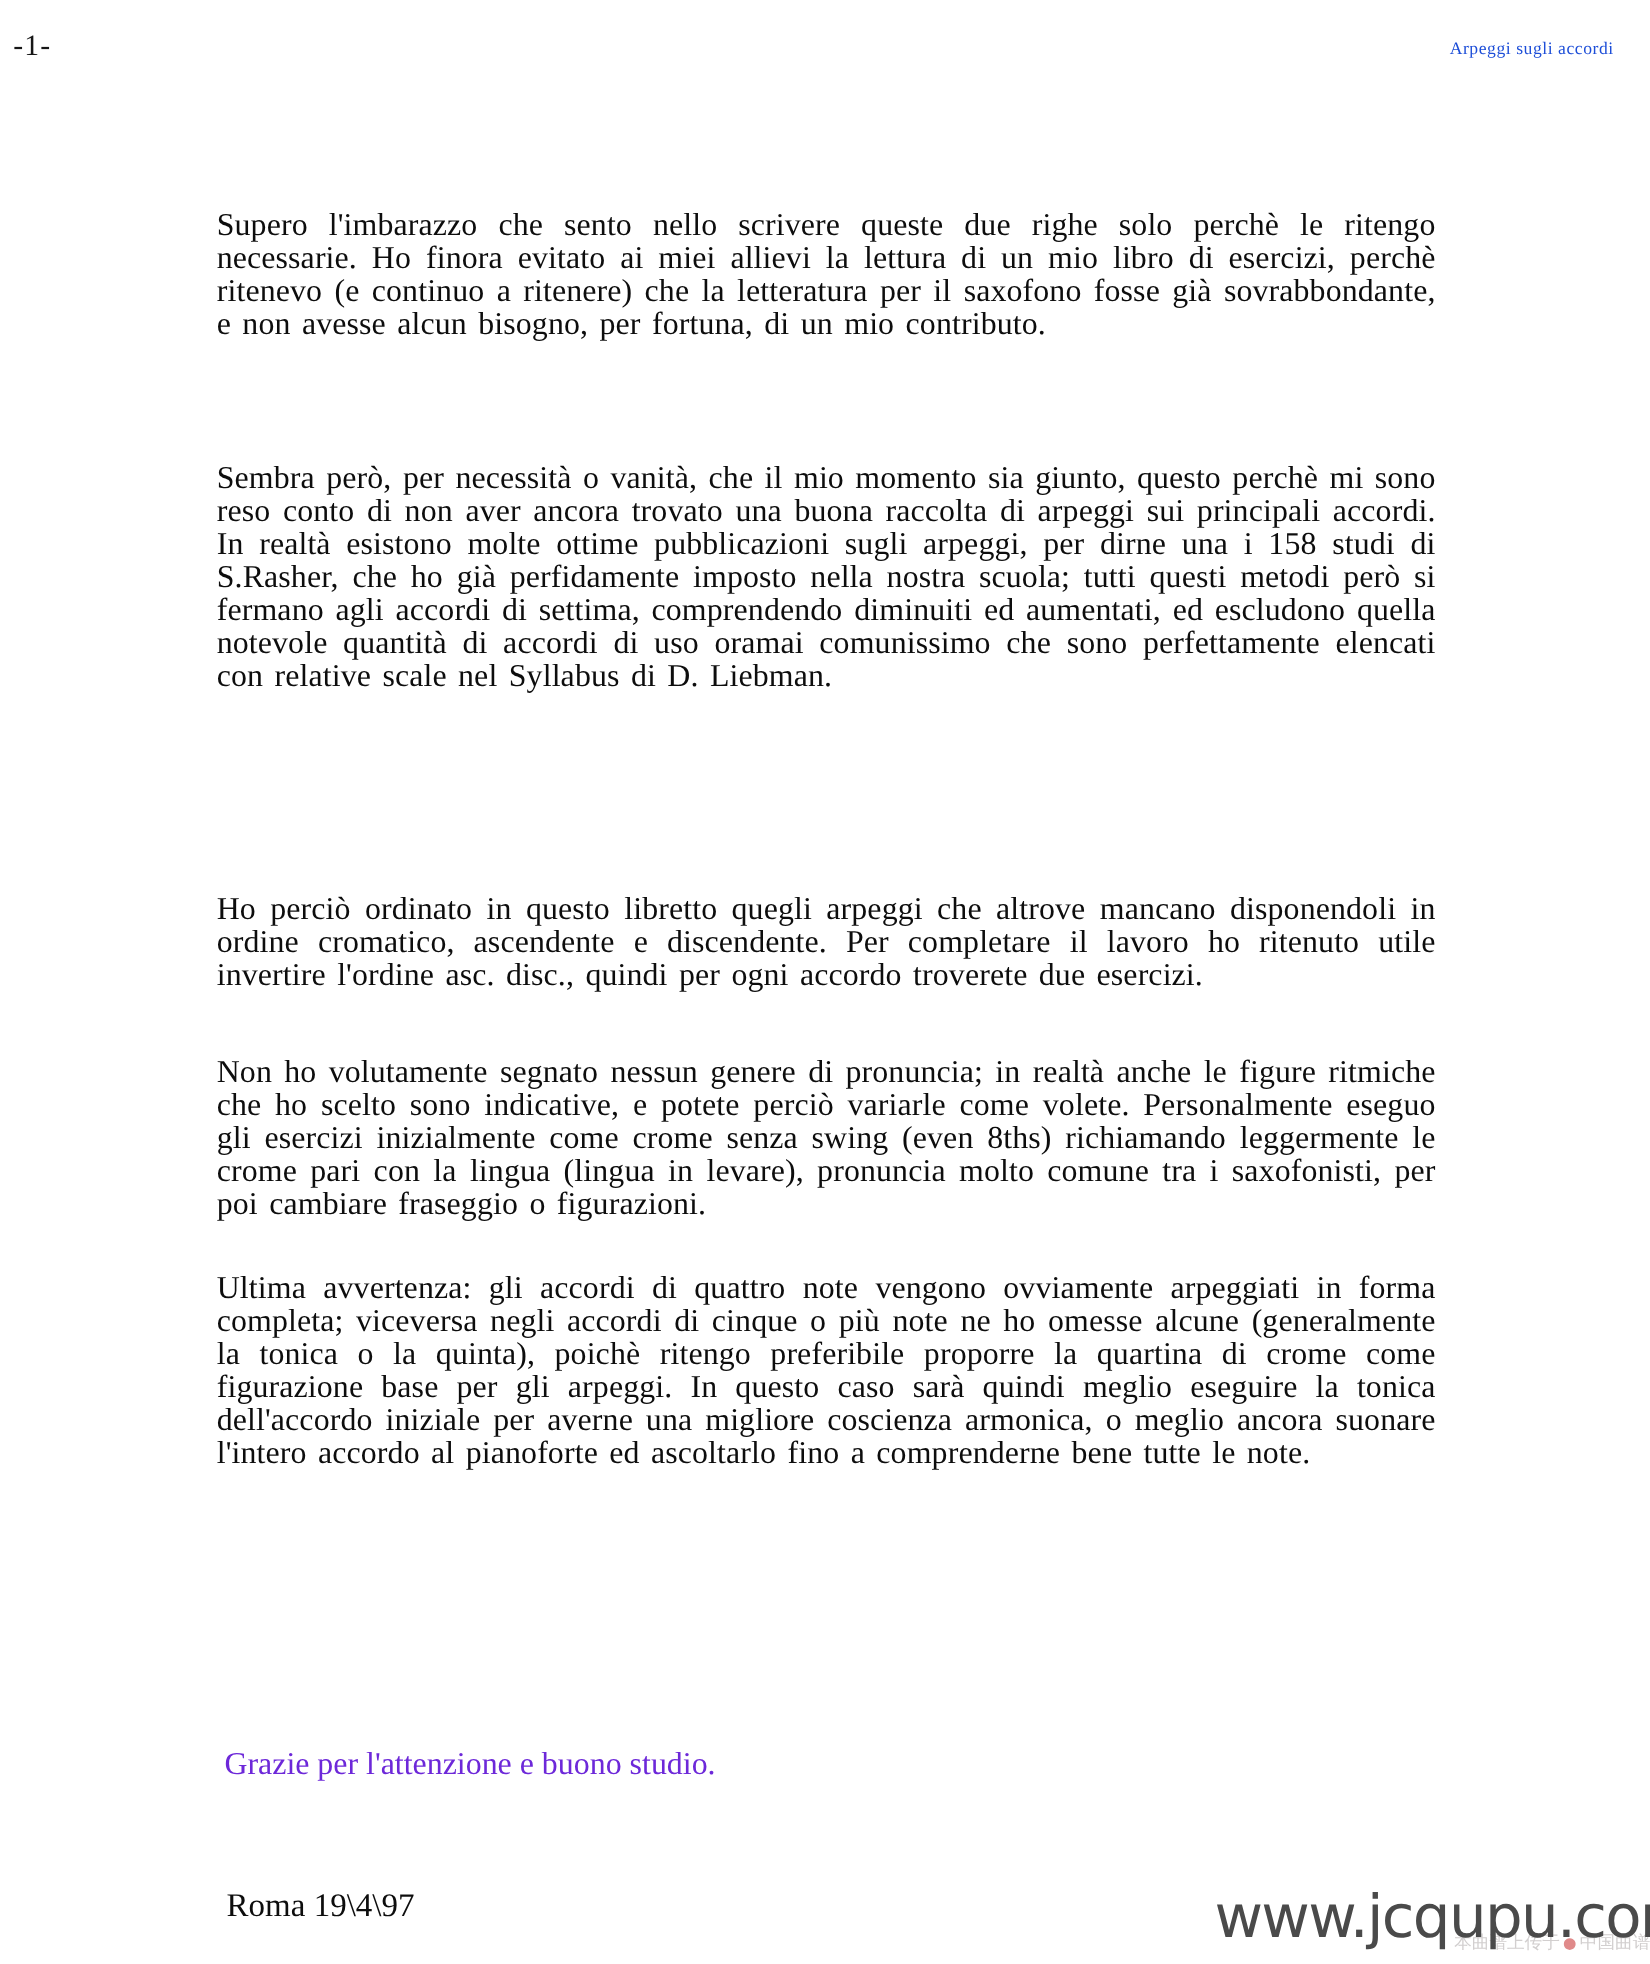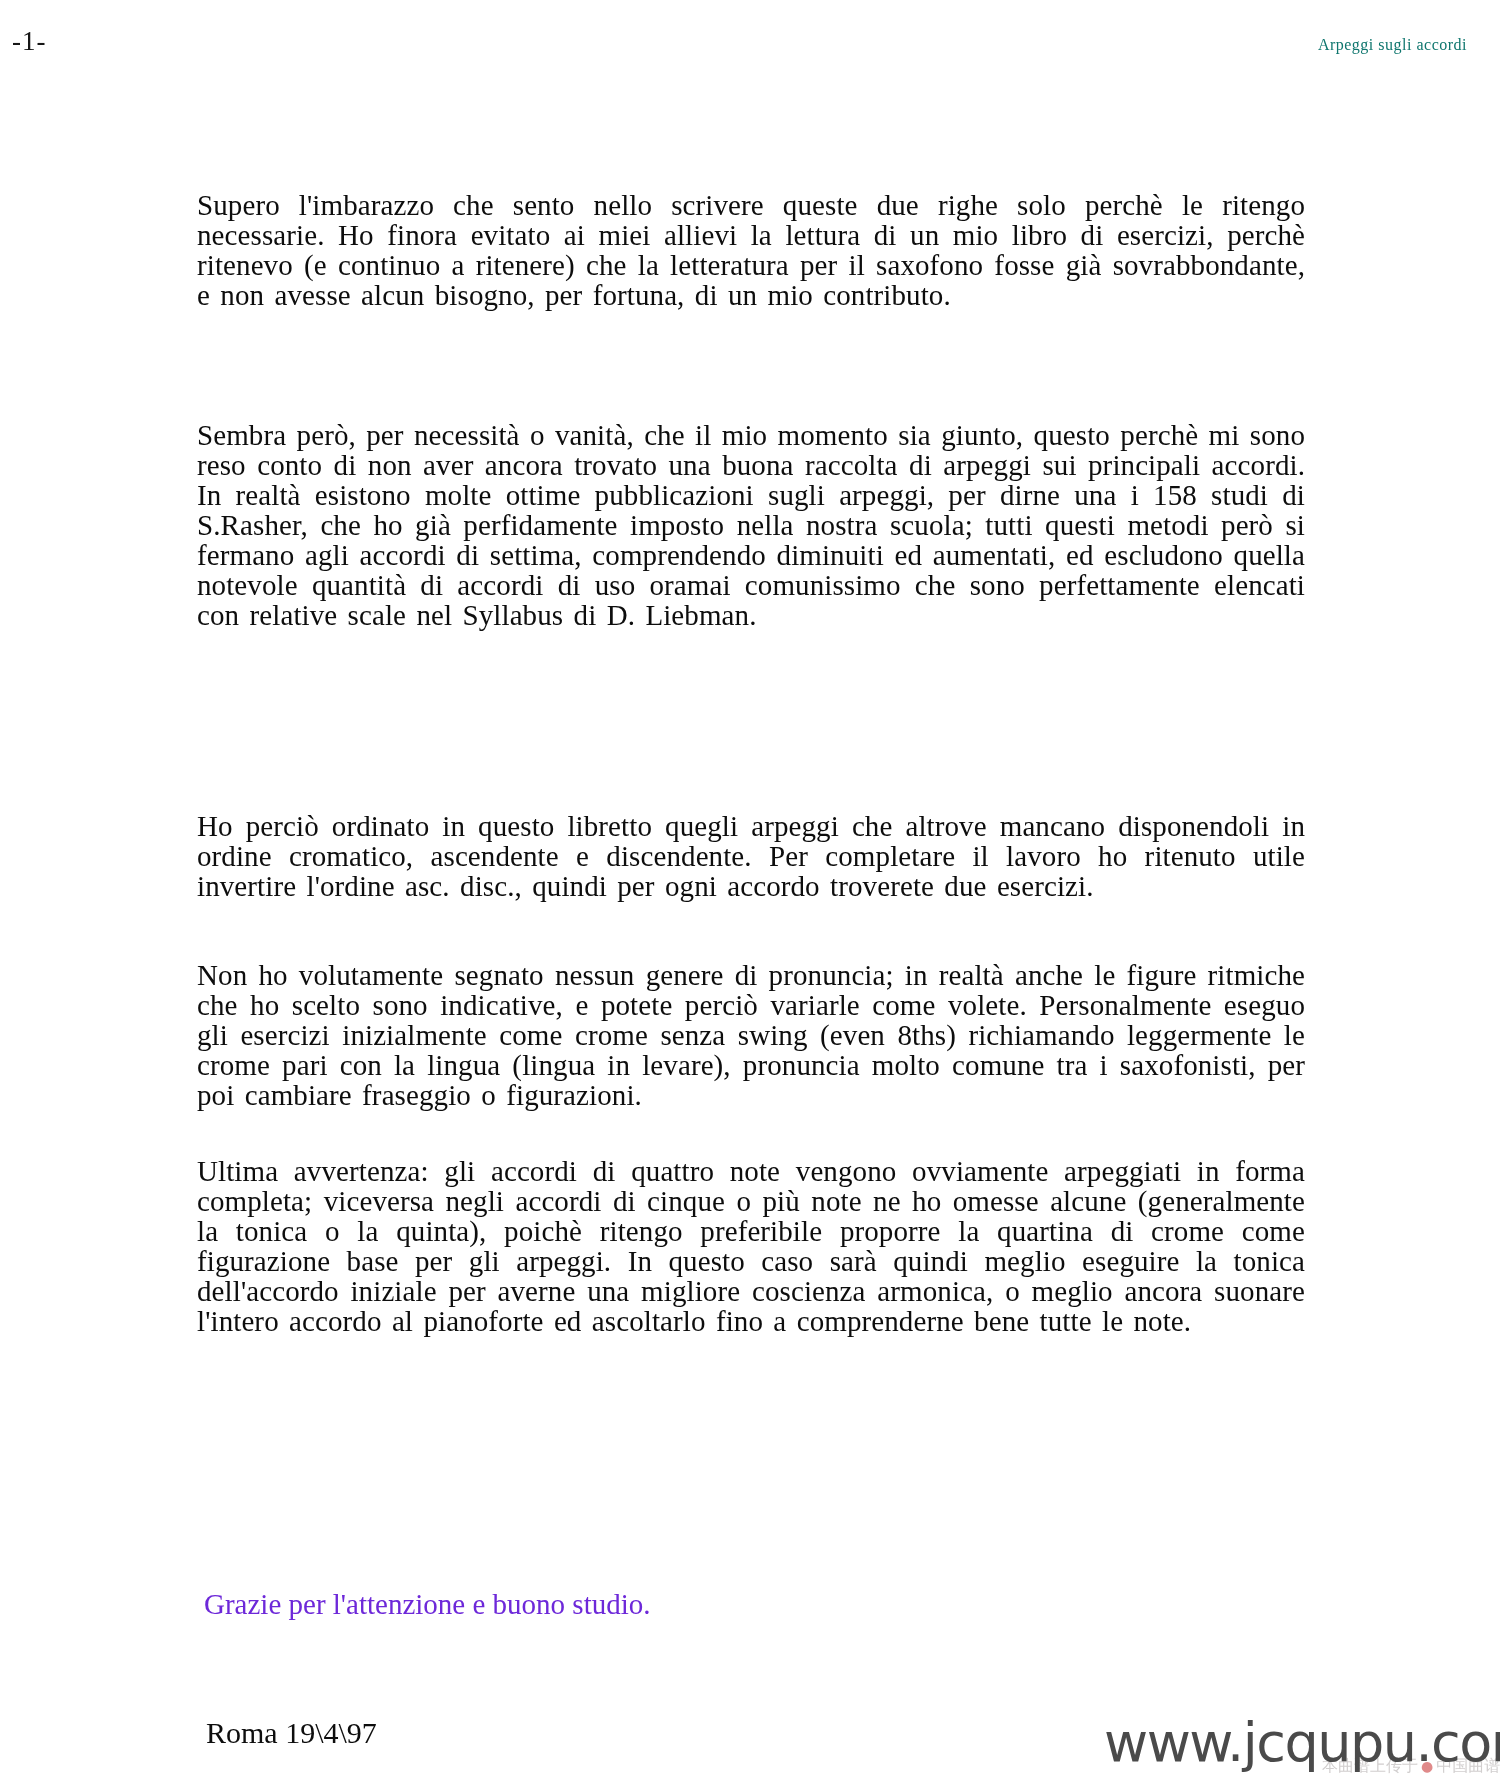--- a/index.html
+++ b/index.html
@@ -22,21 +22,21 @@
     font-size: 27px;
     letter-spacing: 1px;
     color: #161616;
   }
   .running-title {
     position: absolute;
     top: 36px;
     right: 33px;
     font-size: 16px;
     letter-spacing: 0.5px;
-    color: #0f766e;
+    color: #1d4ed8;
   }
   .para {
     position: absolute;
     left: 197px;
     width: 1108px;
     margin: 0;
     font-size: 29px;
     line-height: 30px;
     text-align: justify;
     text-justify: inter-word;

